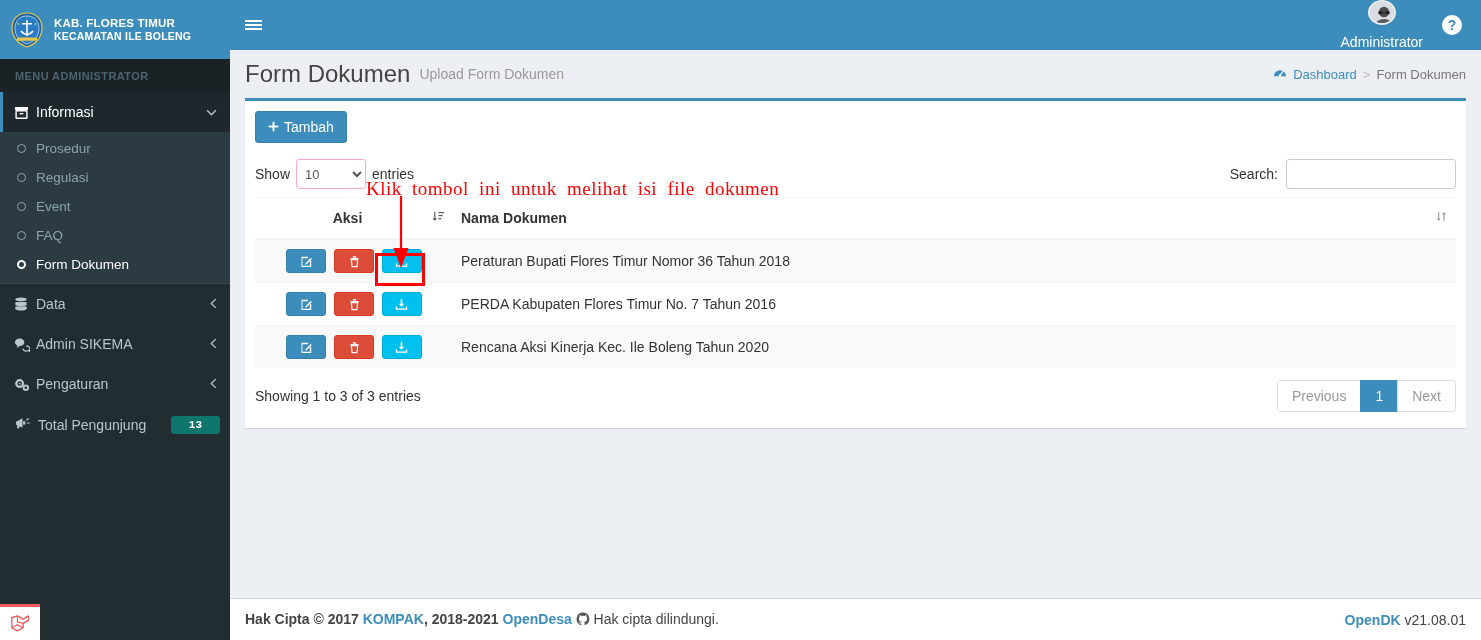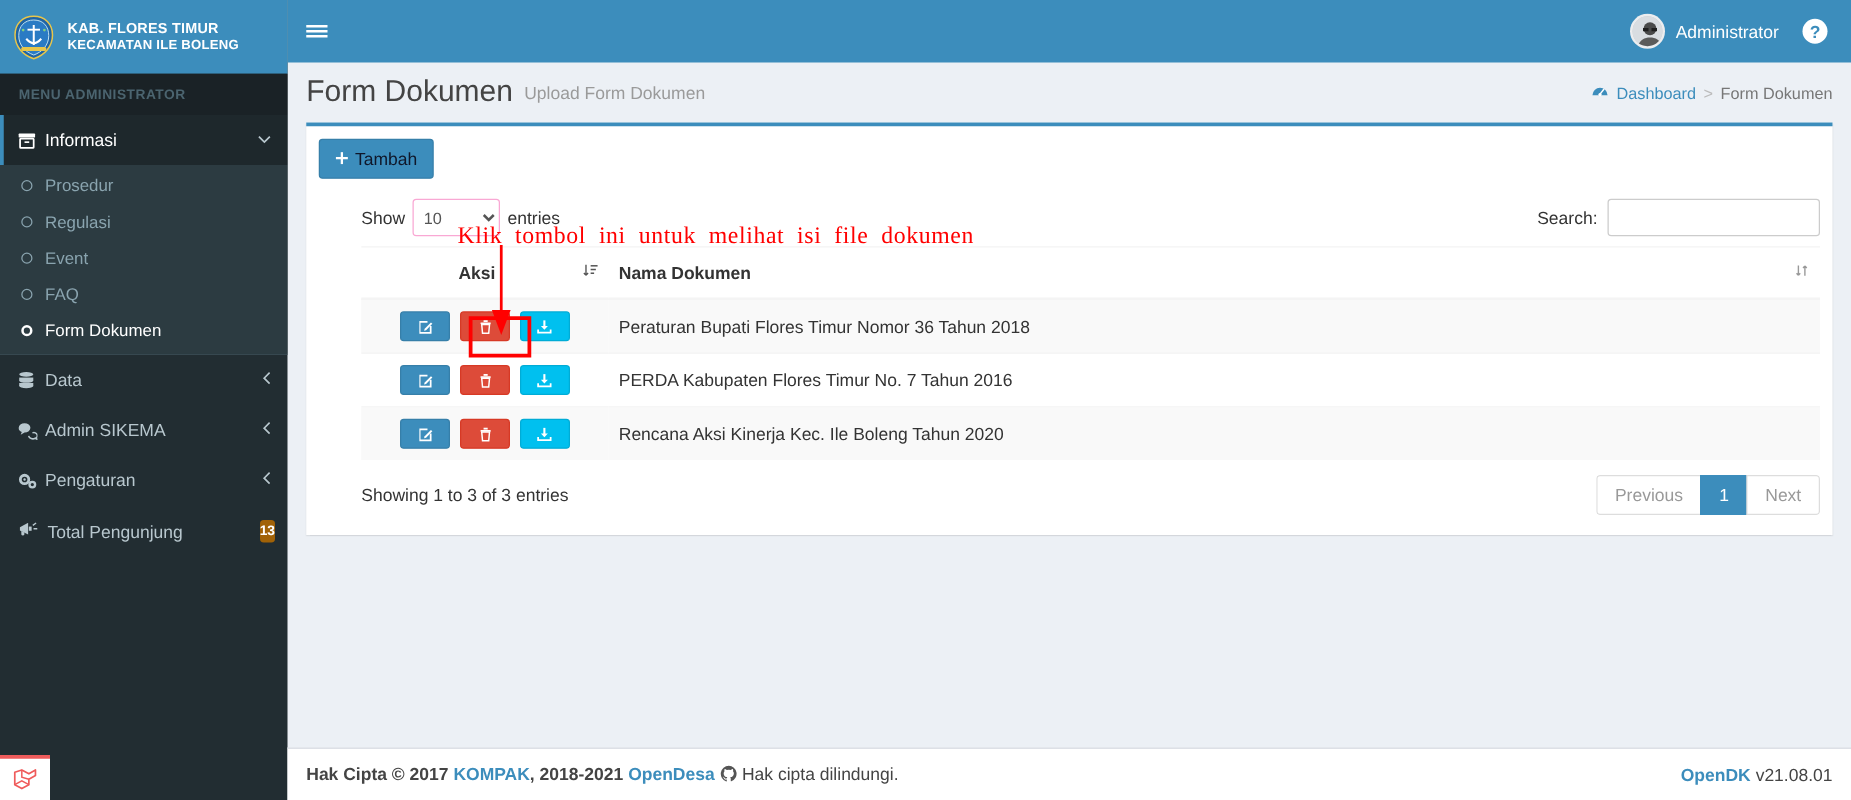--- a/index.html
+++ b/index.html
@@ -98,24 +98,25 @@
     margin-top: 0;
   }
   #visitor-item {
     display: flex; align-items: center;
     height: 42px; padding: 0 10px 0 14px;
     color: #b8c7ce; font-size: 14px; cursor: pointer;
   }
   #visitor-item .ico { width: 24px; flex: 0 0 24px; }
   #visitor-item .lbl { flex: 1 1 auto; }
   .badge-red {
-    background: #a16207; color: #fff;
+    background: #0f766e; color: #fff;
     font-size: 11px; font-weight: bold;
     border-radius: 3px;
-    padding: 3px 0;
+    padding: 3px 18px;
+    font-family: Liberation Mono, monospace;
   }
 
   #laravel-badge {
     position: absolute; left: 0; bottom: 0;
     width: 40px; height: 36px;
     background: #fff;
     border-top: 3px solid #ef5b5b;
     display: flex; align-items: center; justify-content: center;
   }
 
@@ -132,21 +133,21 @@
     cursor: pointer;
   }
   .ham-bar { width: 17px; height: 2px; background: #fff; margin: 2px 0; display:block; }
   #topbar-right {
     margin-left: auto;
     display: flex; align-items: center;
     gap: 0px; padding-right: 12px;
   }
   #user-block {
     display: flex; align-items: center; gap: 9px;
-    height: 50px; padding: 0 12px; cursor: pointer;
+    height: 50px; padding: 0 12px; cursor: pointer; flex-direction: column;
   }
   #avatar {
     width: 28px; height: 28px; border-radius: 50%;
     background: #c8ccd0; overflow: hidden;
     border: 2px solid rgba(255,255,255,.65);
     position: relative;
   }
   #user-name { color: #fff; font-size: 14px; }
   #help-btn {
     width: 34px; height: 50px;
@@ -185,25 +186,25 @@
   #box {
     background: #fff;
     border-top: 3px solid #3c8dbc;
     box-shadow: 0 1px 1px rgba(0,0,0,.1);
     width: 1221px;
   }
   #box-header { padding: 10px; }
   #btn-tambah {
     display: inline-flex; align-items: center; gap: 5px;
     background: #3c8dbc; border: 1px solid #367fa9;
-    color: #0f172a; font-size: 14px;
+    color: #ffffff; font-size: 14px;
     padding: 7px 12px; border-radius: 3px;
     cursor: pointer;
   }
-  #box-body { padding: 0 10px 10px 10px; position: relative; margin-left: 34px; }
+  #box-body { padding: 0 10px 10px 10px; position: relative; }
 
   .dt-top {
     display: flex; align-items: center;
     padding: 6px 0 8px 0;
   }
   .dt-length { font-size: 14px; color: #333; display: flex; align-items: center; gap: 6px; }
   .dt-length select {
     font-family: "Liberation Sans", sans-serif;
     font-size: 13px; padding: 4px 4px;
     width: 70px; height: 30px;

